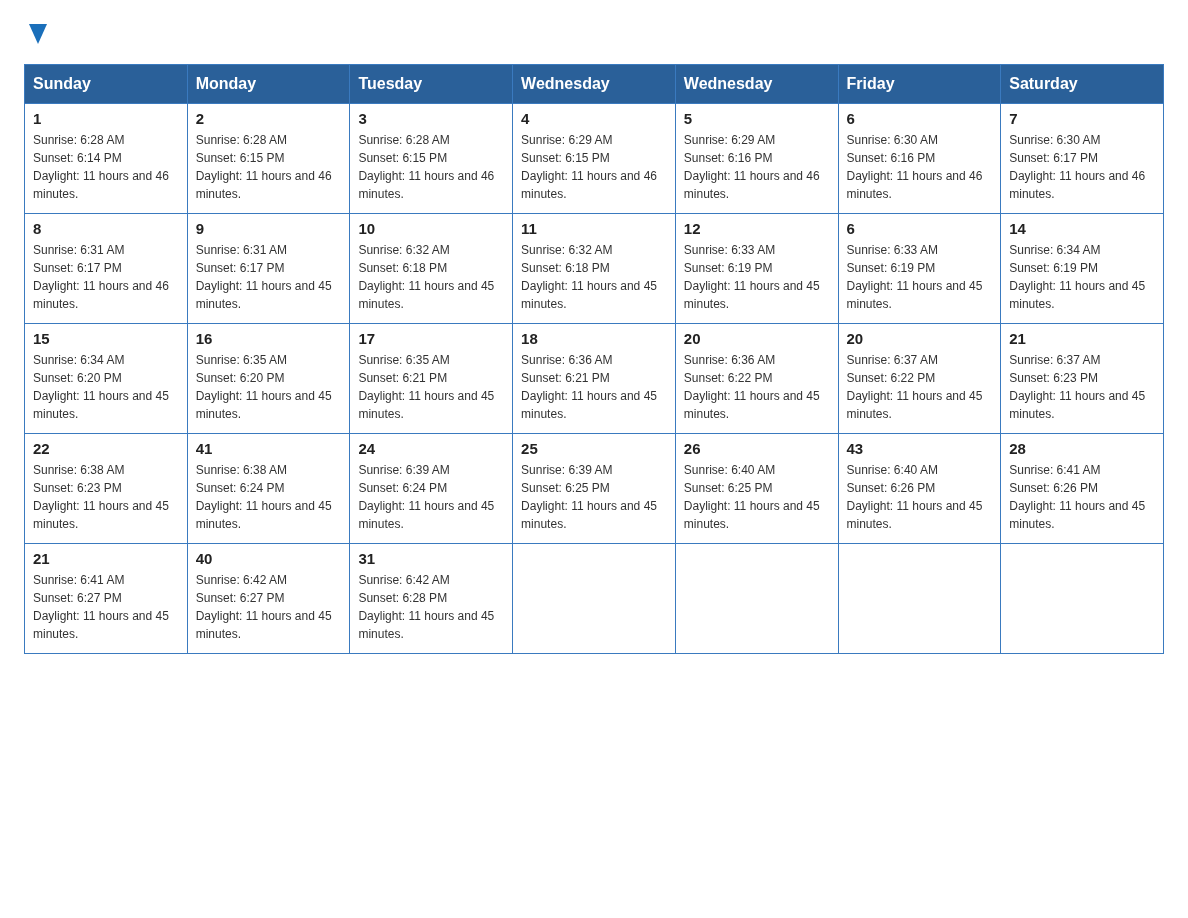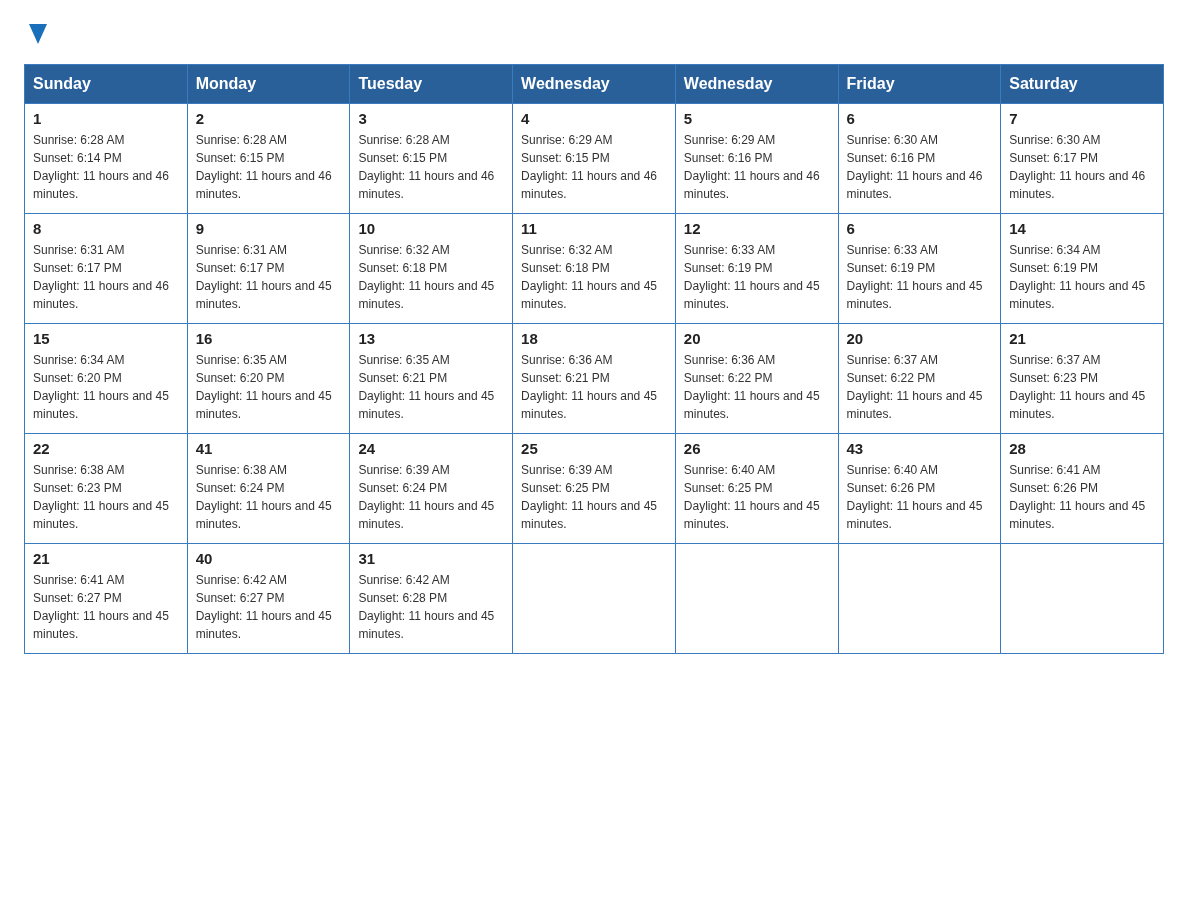--- a/index.html
+++ b/index.html
@@ -183,21 +183,21 @@
       <tr>
         <td>
           <div class="day-number">15</div>
         <div class="day-info">Sunrise: 6:34 AM<br>Sunset: 6:20 PM<br>Daylight: 11 hours and 45 minutes.</div>
         </td>
         <td>
           <div class="day-number">16</div>
         <div class="day-info">Sunrise: 6:35 AM<br>Sunset: 6:20 PM<br>Daylight: 11 hours and 45 minutes.</div>
         </td>
         <td>
-          <div class="day-number">13</div>
+          <div class="day-number">17</div>
         <div class="day-info">Sunrise: 6:35 AM<br>Sunset: 6:21 PM<br>Daylight: 11 hours and 45 minutes.</div>
         </td>
         <td>
           <div class="day-number">18</div>
         <div class="day-info">Sunrise: 6:36 AM<br>Sunset: 6:21 PM<br>Daylight: 11 hours and 45 minutes.</div>
         </td>
         <td>
           <div class="day-number">20</div>
         <div class="day-info">Sunrise: 6:36 AM<br>Sunset: 6:22 PM<br>Daylight: 11 hours and 45 minutes.</div>
         </td>

